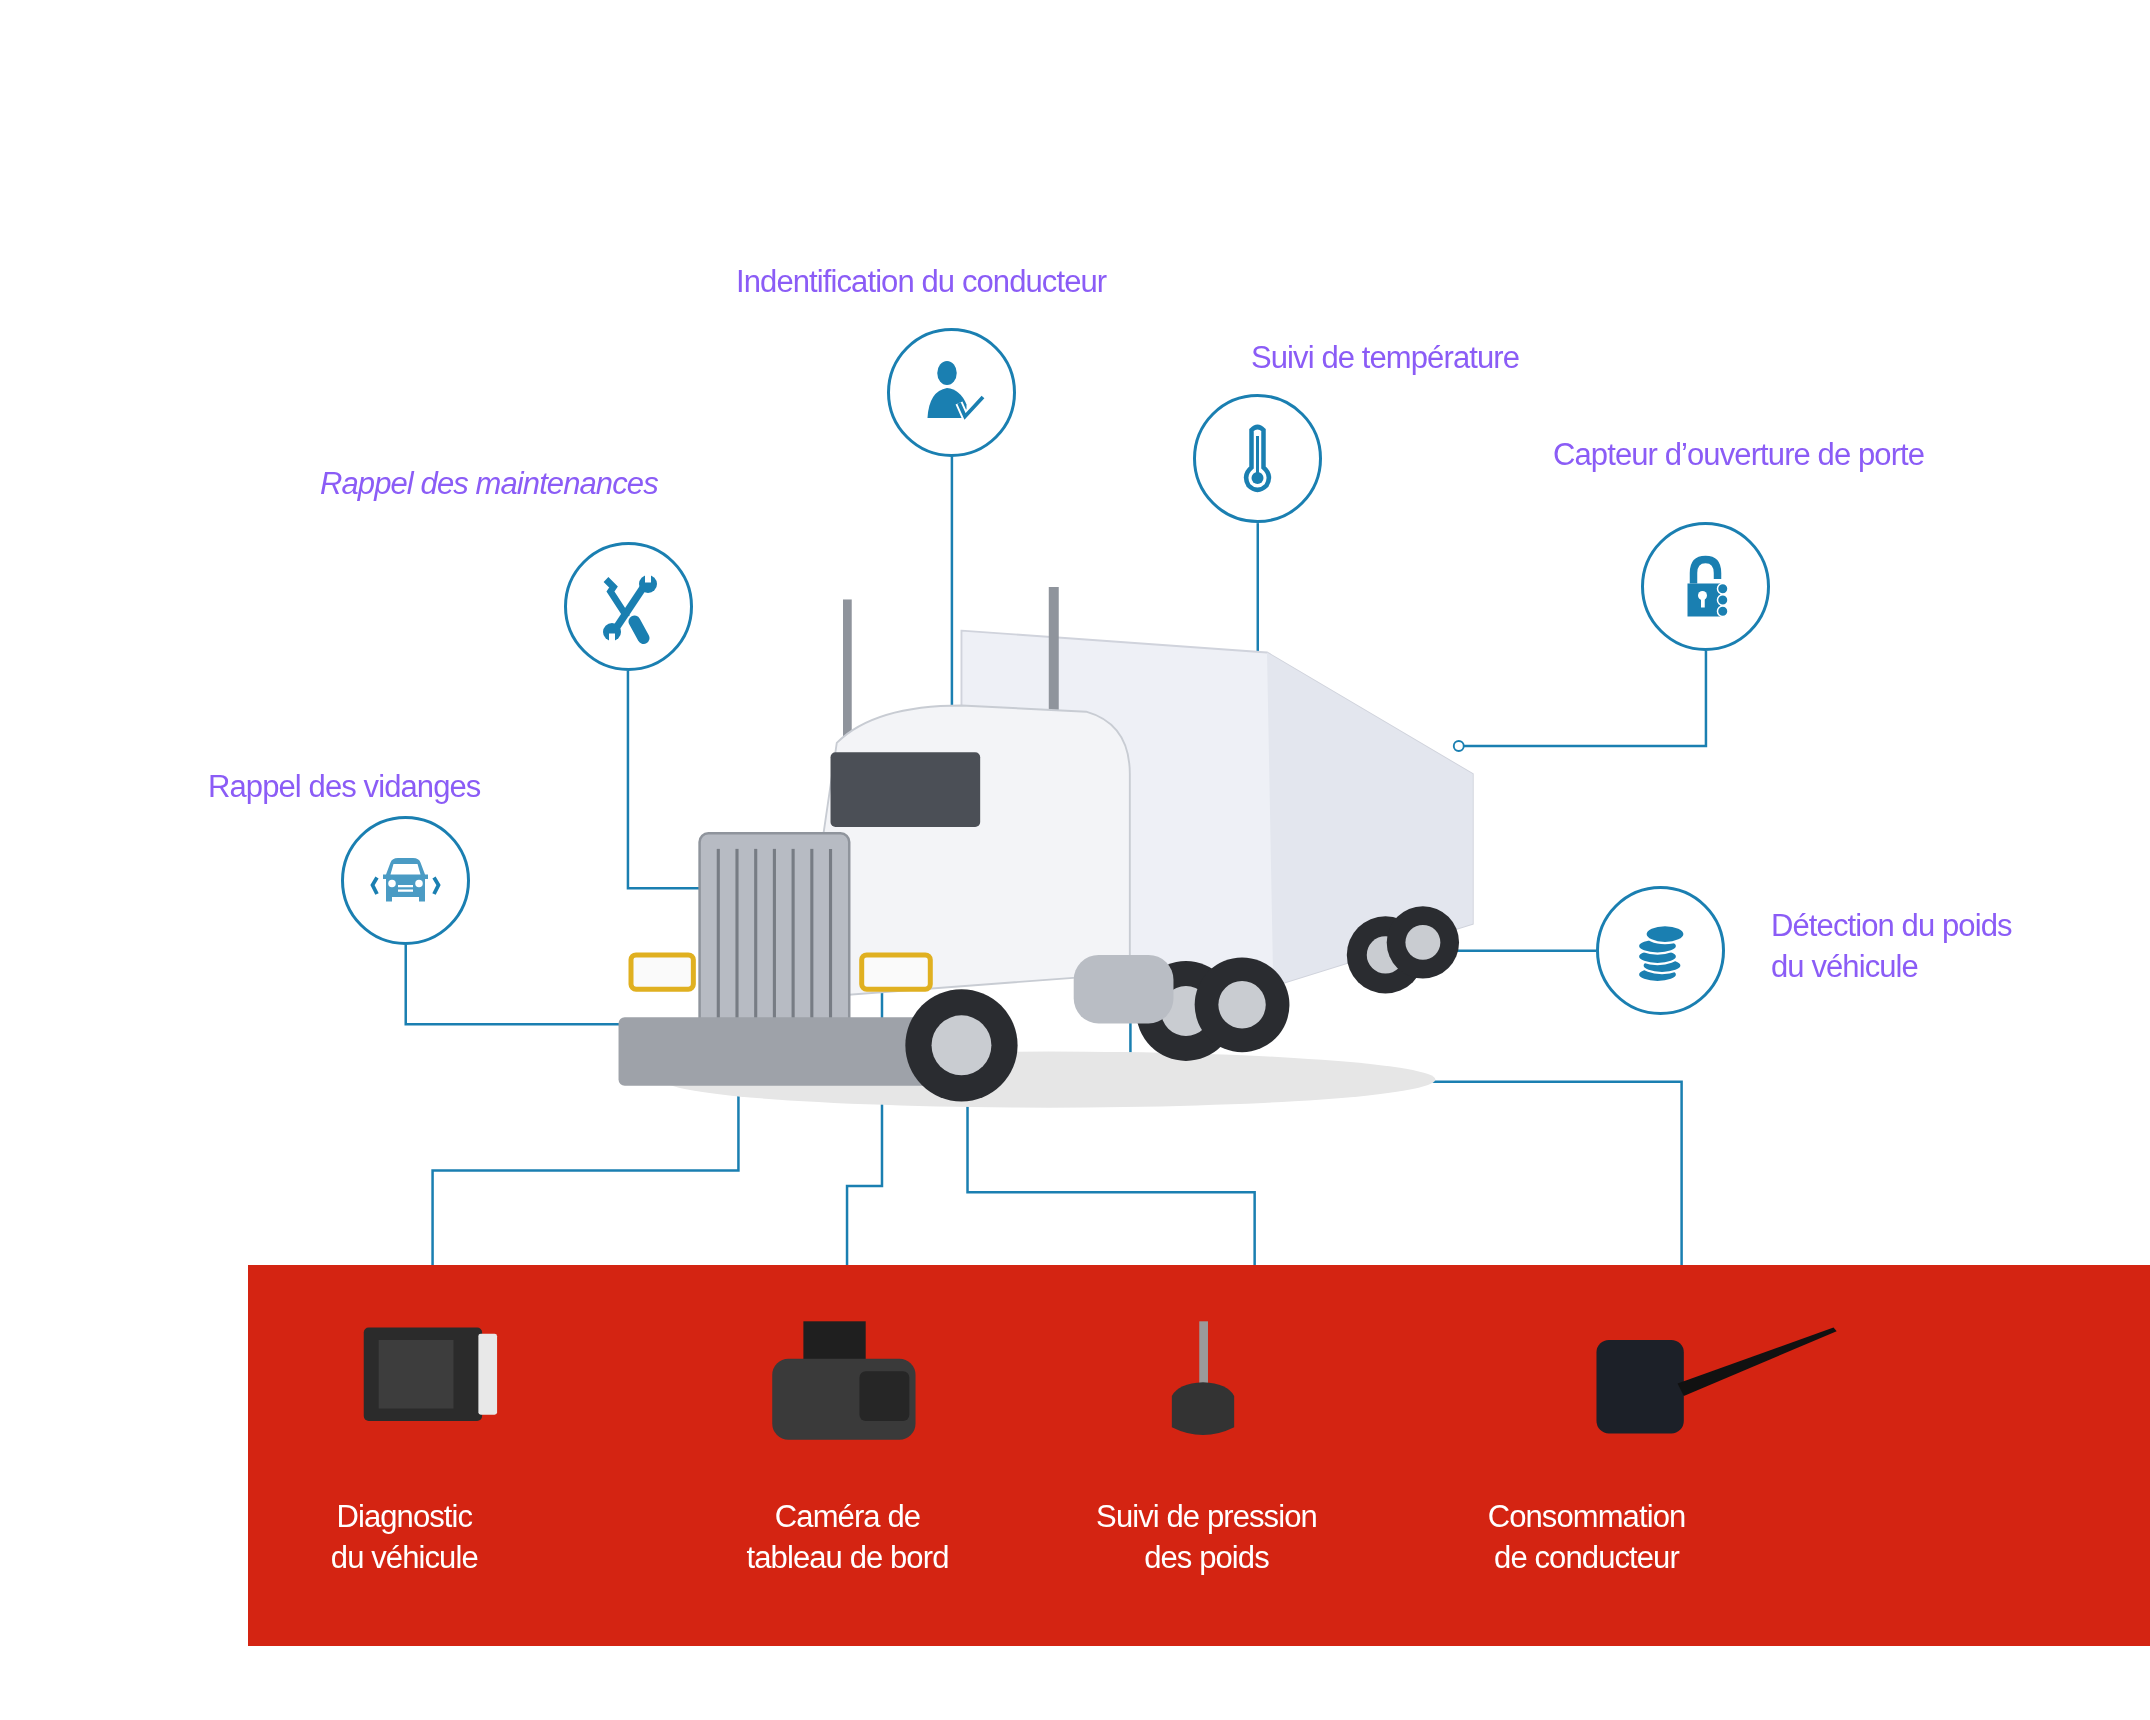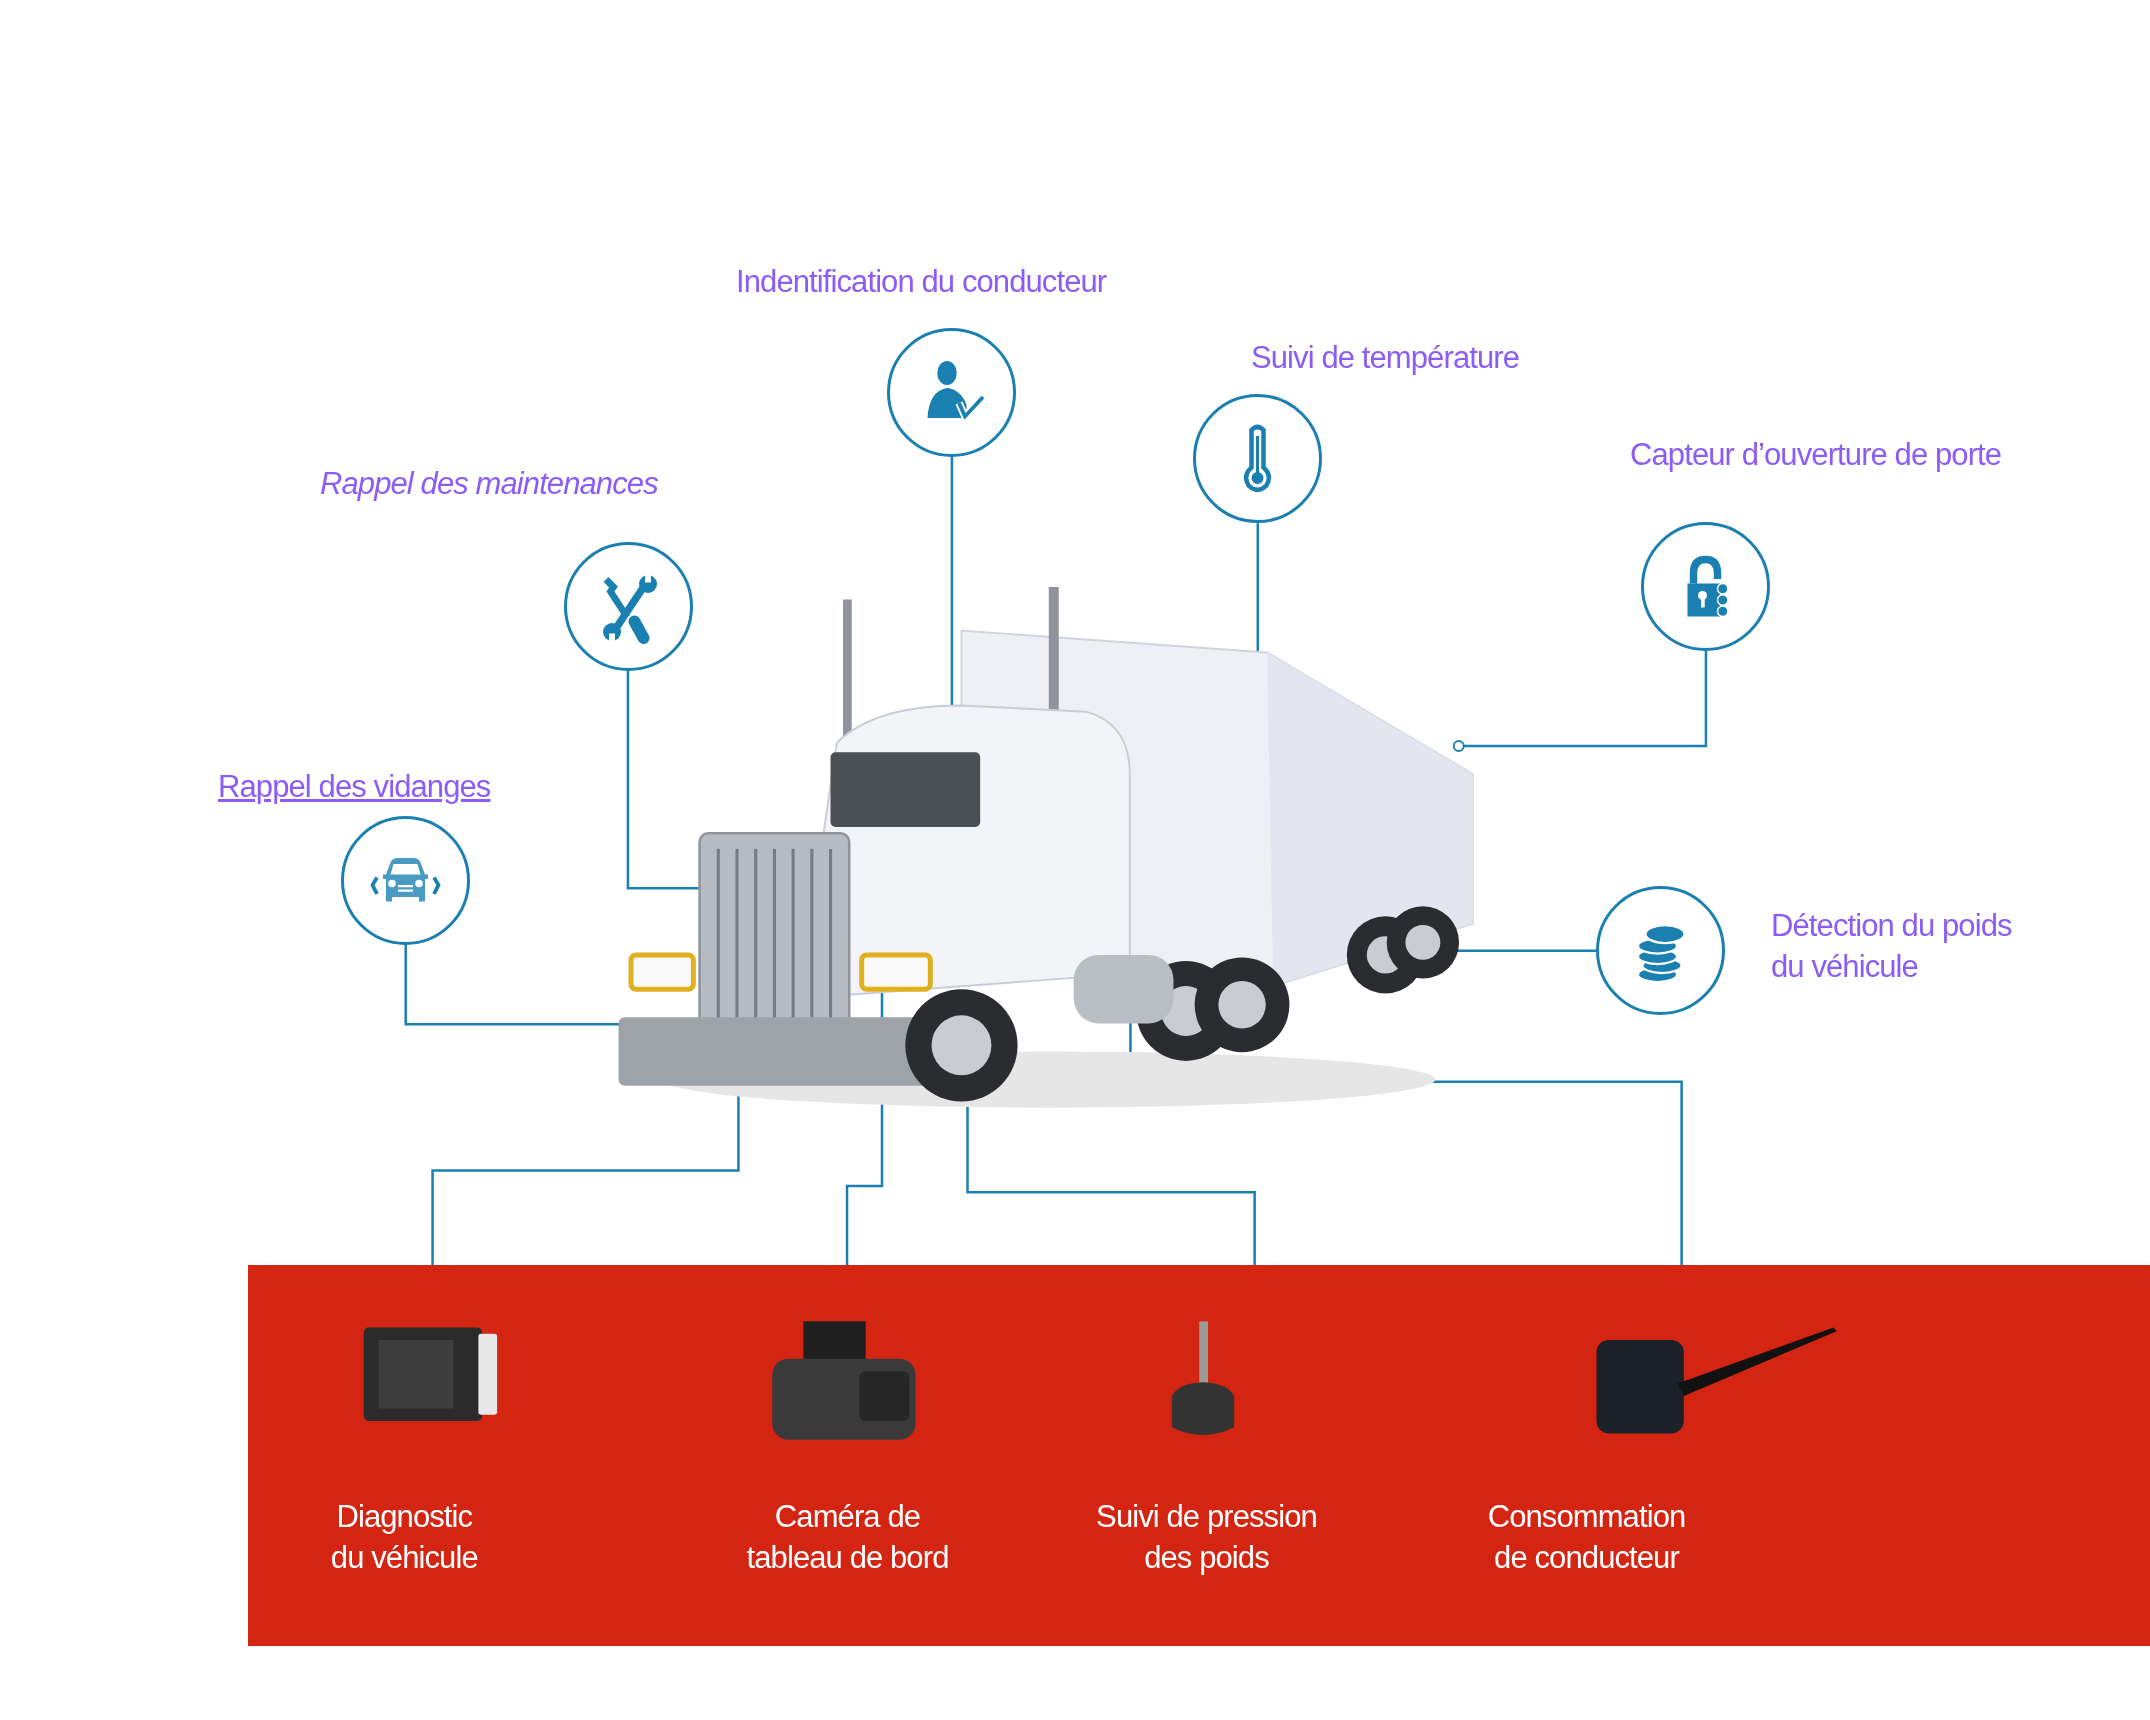--- a/index.html
+++ b/index.html
@@ -92,21 +92,21 @@
 
 <div class="label" style="left:1251px; top:337px;">Suivi de température</div>
 <div class="circle" style="left:1193px; top:394px;">
   <svg viewBox="0 0 100 100">
     <path d="M42 12 Q50 4 58 12 L58 62 Q70 72 62 86 Q50 98 38 86 Q30 72 42 62 Z" fill="none" stroke="#1a7fb1" stroke-width="6"></path>
     <circle cx="50" cy="76" r="8" fill="#1a7fb1"></circle>
     <rect x="48" y="20" width="4" height="50" fill="#1a7fb1"></rect>
   </svg>
 </div>
 
-<div class="label" style="left:1630px; top:434px;text-align:center;">Capteur d’ouverture de porte</div>
+<div class="label" style="left:1553px; top:434px;text-align:center;">Capteur d’ouverture de porte</div>
 <div class="circle" style="left:1641px; top:522px;">
   <svg viewBox="0 0 100 100">
     <path d="M34 46 V32 Q34 14 50 14 Q66 14 66 32 V40" fill="none" stroke="#1a7fb1" stroke-width="10"></path>
     <rect x="26" y="46" width="44" height="44" fill="#1a7fb1"></rect>
     <circle cx="46" cy="62" r="6" fill="#ffffff"></circle>
       <rect x="44" y="62" width="5" height="16" fill="#ffffff"></rect>
     <rect x="66" y="46" width="14" height="14" rx="7" fill="#1a7fb1" stroke="#ffffff" stroke-width="2"></rect>
     <rect x="66" y="61" width="14" height="14" rx="7" fill="#1a7fb1" stroke="#ffffff" stroke-width="2"></rect>
     <rect x="66" y="76" width="14" height="14" rx="7" fill="#1a7fb1" stroke="#ffffff" stroke-width="2"></rect>
   </svg>
@@ -118,21 +118,21 @@
     <path d="M20 14 L30 24 L26 30 L48 64" fill="none" stroke="#1a7fb1" stroke-width="9"></path>
     <path d="M58 70 L70 92" fill="none" stroke="#1a7fb1" stroke-width="16" stroke-linecap="round"></path>
     <path d="M74 18 L30 84" fill="none" stroke="#1a7fb1" stroke-width="10"></path>
     <circle cx="76" cy="20" r="12" fill="#1a7fb1"></circle>
       <rect x="72" y="4" width="8" height="14" fill="#ffffff"></rect>
     <circle cx="28" cy="84" r="12" fill="#1a7fb1"></circle>
       <rect x="24" y="86" width="8" height="14" fill="#ffffff"></rect>
   </svg>
 </div>
 
-<div class="label" style="left:218px; top:766px;text-decoration:underline;">Rappel des vidanges</div>
+<div class="label" style="left:208px; top:766px;">Rappel des vidanges</div>
 <div class="circle" style="left:341px; top:816px;">
   <svg viewBox="0 0 100 100">
     <path d="M30 26 Q32 20 40 20 L60 20 Q68 20 70 26 L76 42 L80 42 L80 48 L76 48 L76 78 L68 78 L68 72 L32 72 L32 78 L24 78 L24 48 L20 48 L20 42 L24 42 Z" fill="#4a9bc4"></path>
     <path d="M34 28 L66 28 L70 42 L30 42 Z" fill="#ffffff"></path>
     <circle cx="32" cy="54" r="5" fill="#ffffff"></circle>
       <circle cx="68" cy="54" r="5" fill="#ffffff"></circle>
     <rect x="40" y="56" width="20" height="3" fill="#ffffff"></rect>
       <rect x="40" y="62" width="20" height="3" fill="#ffffff"></rect>
     <path d="M12 46 L6 56 L12 68" fill="none" stroke="#1a7fb1" stroke-width="5"></path>
     <path d="M88 46 L94 56 L88 68" fill="none" stroke="#1a7fb1" stroke-width="5"></path>

